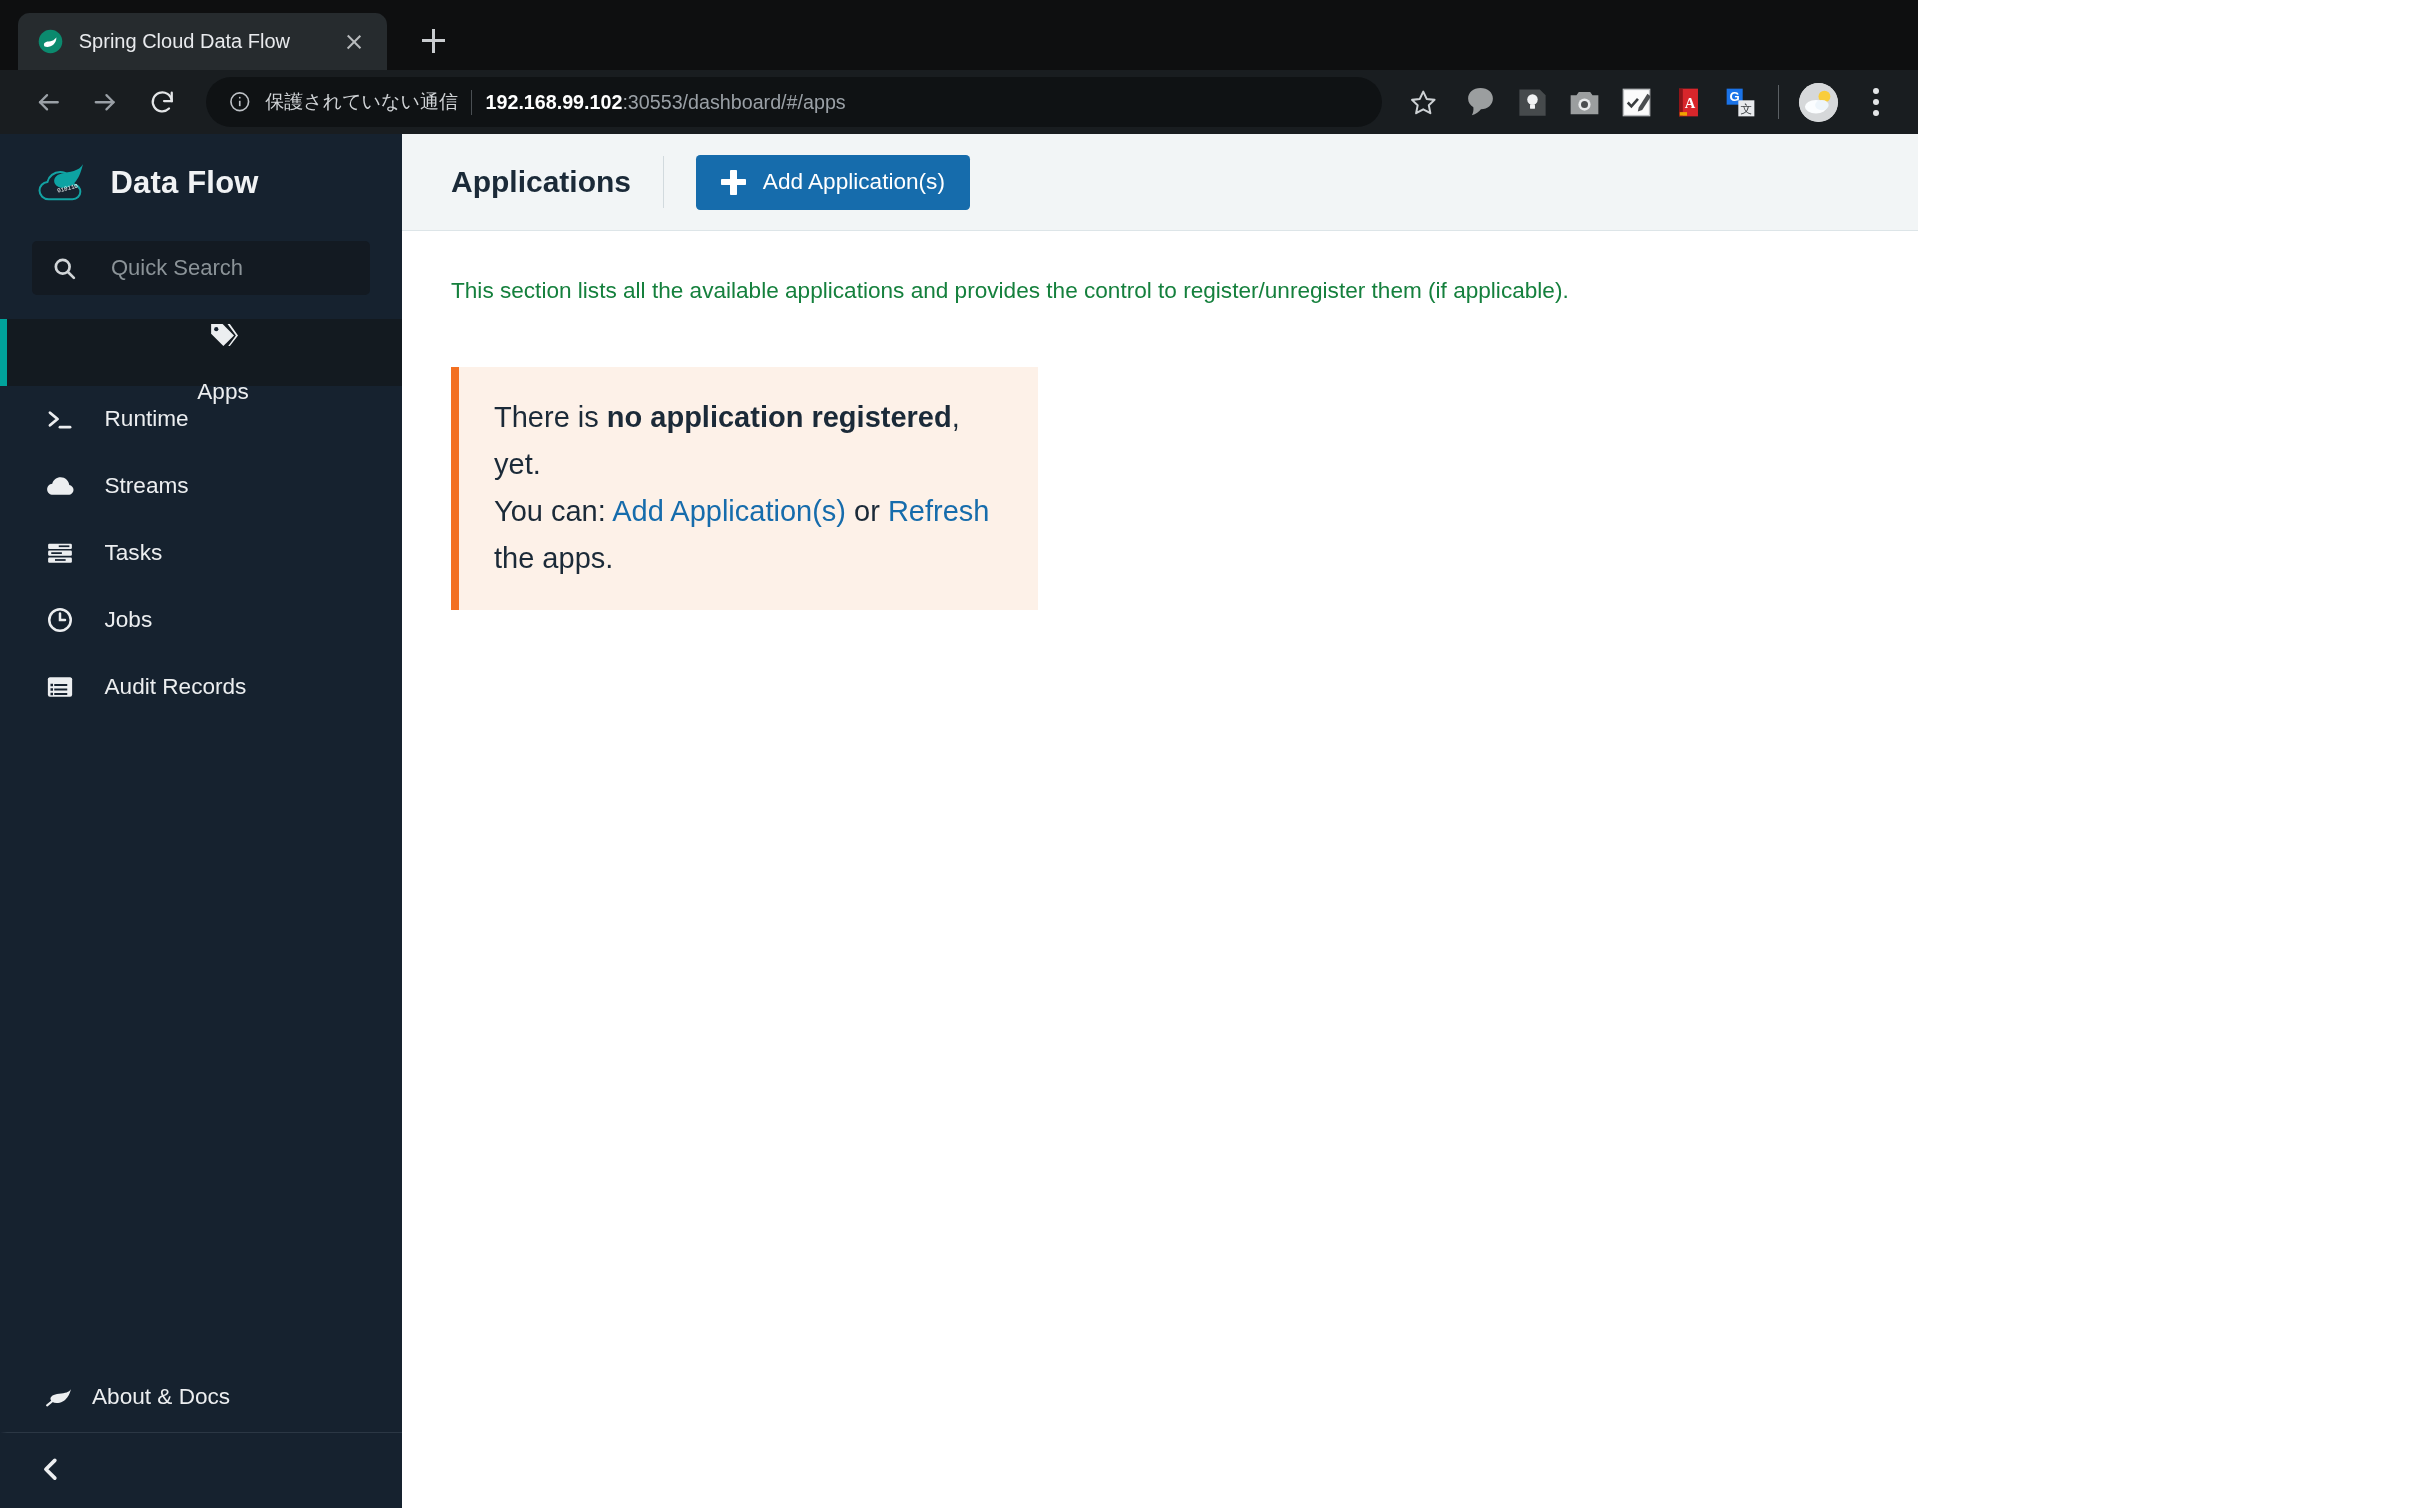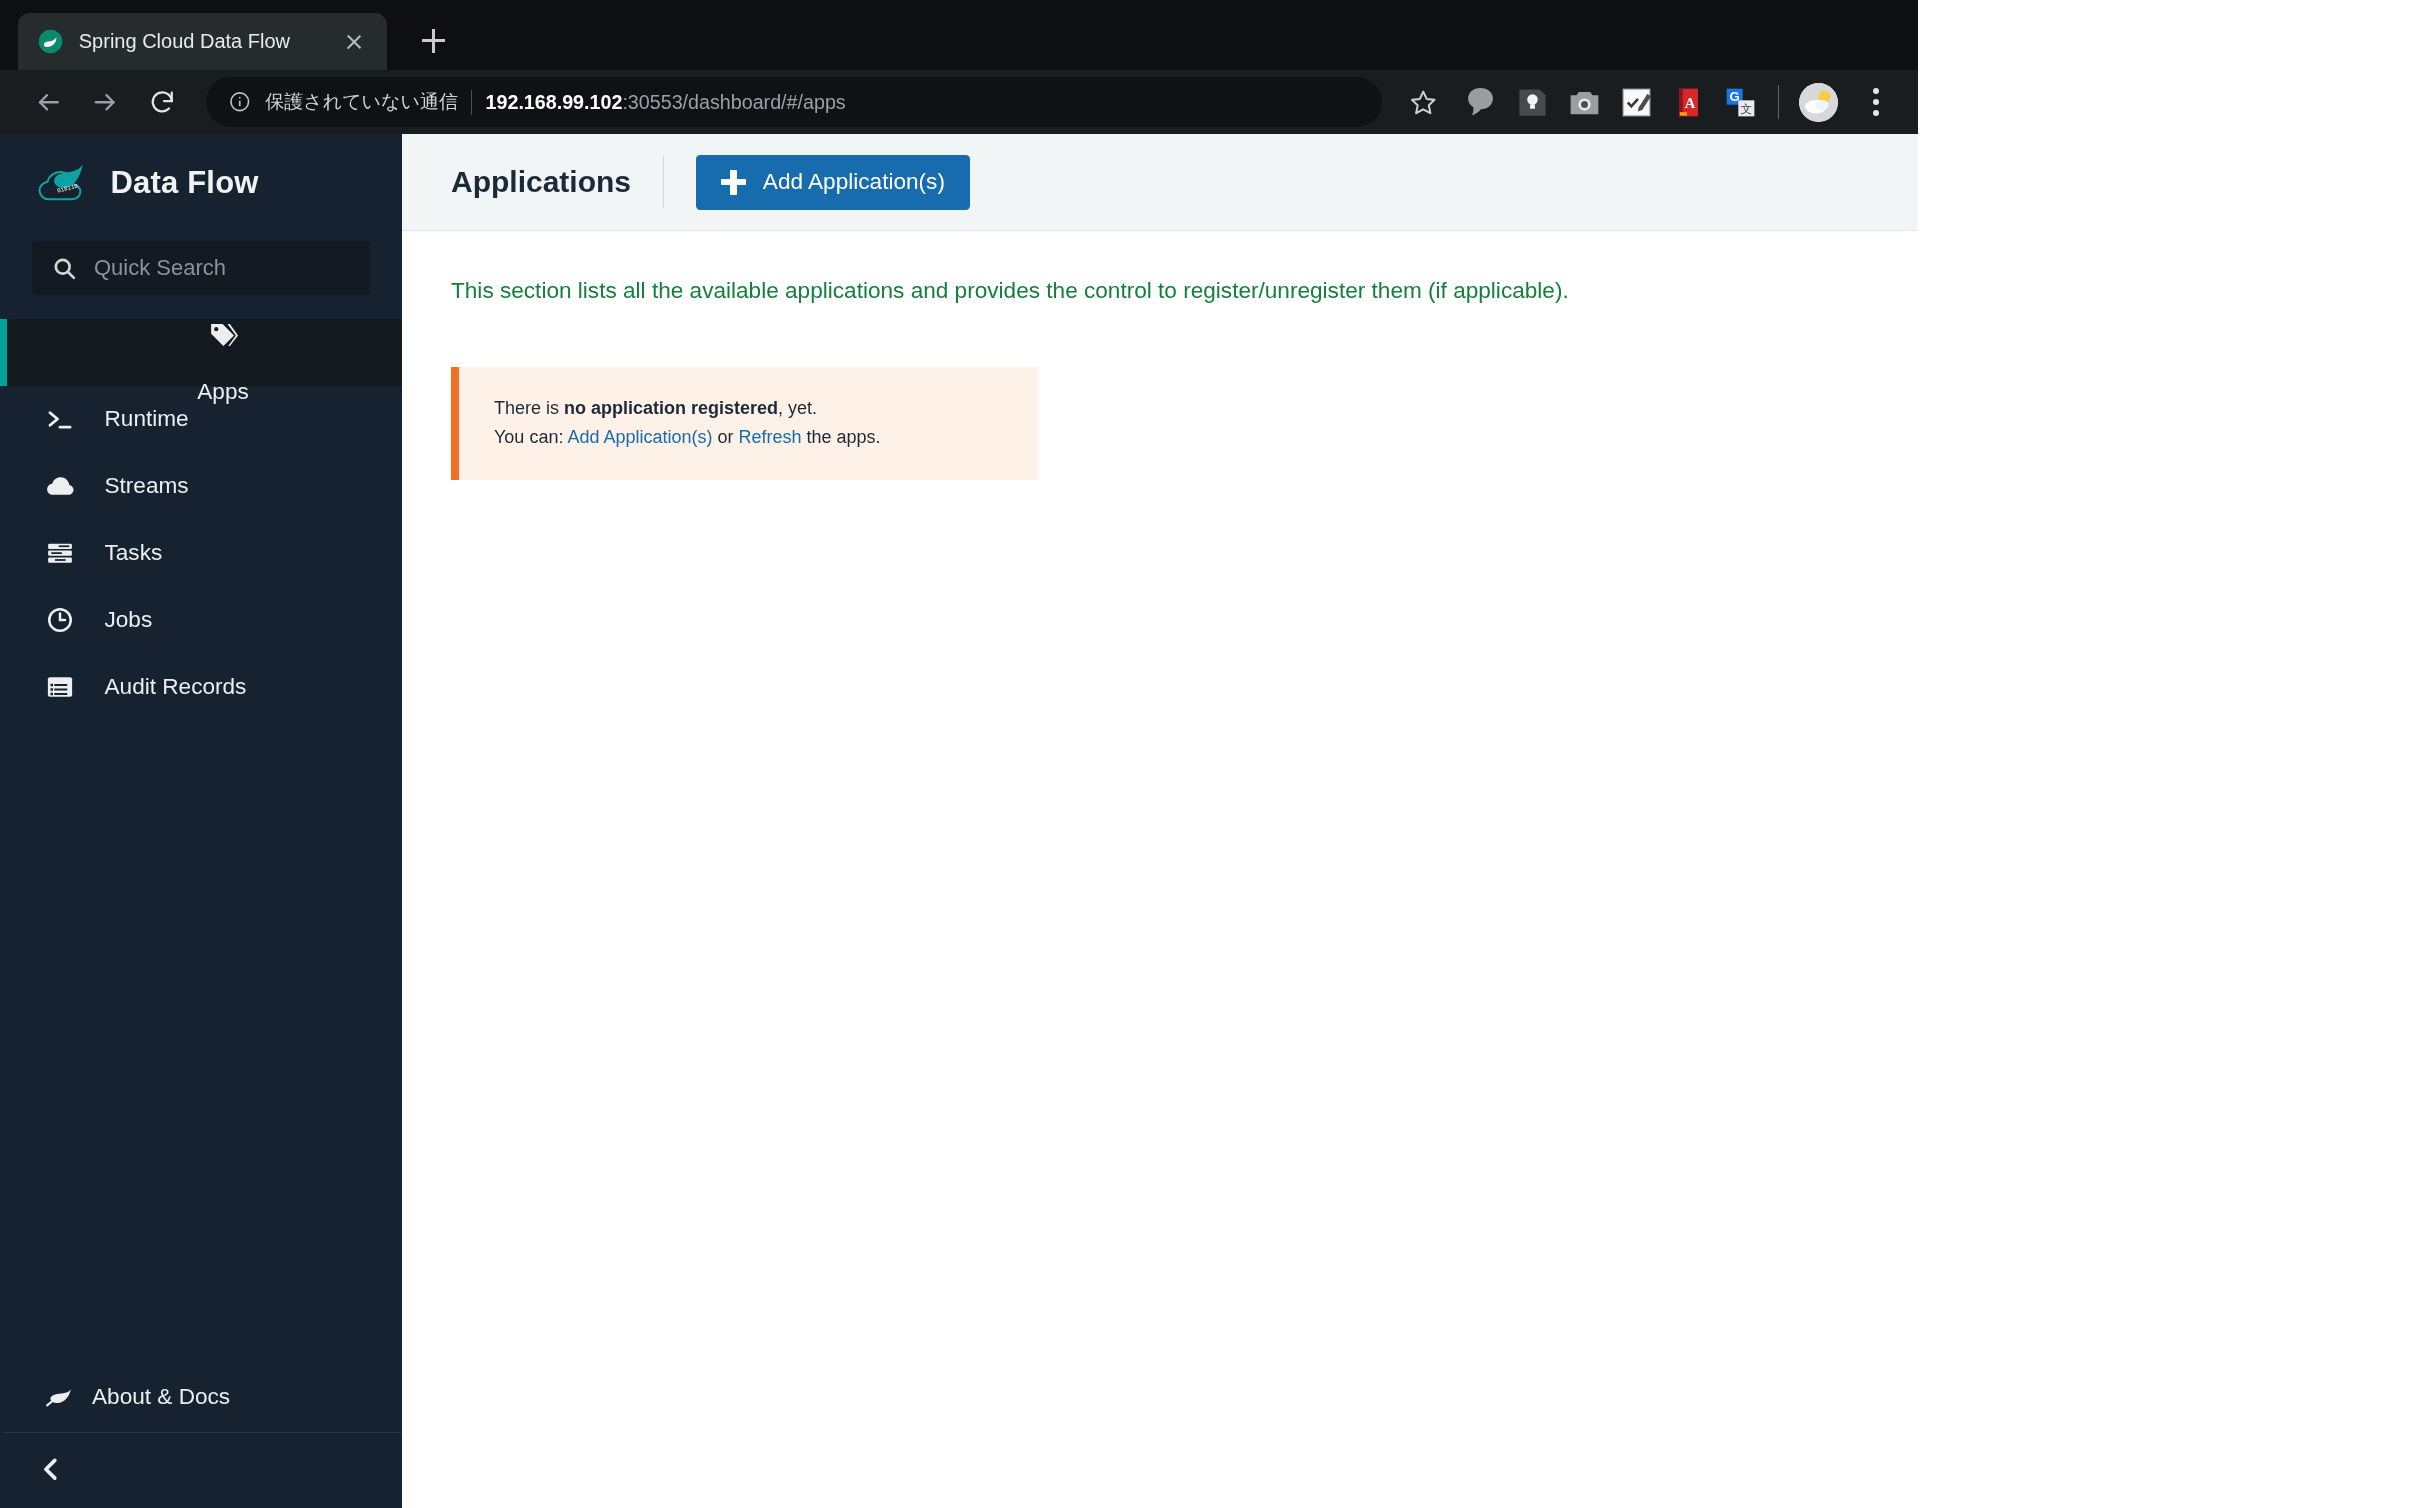--- a/index.html
+++ b/index.html
@@ -93,21 +93,21 @@
     width: 402px; background: #16222f; flex: none;
     display: flex; flex-direction: column;
   }
   .brand { height: 97px; display: flex; align-items: center; padding-left: 37px; gap: 18.4px; flex: none; }
   .brand-logo { width: 55px; height: 47px; flex: none; }
   .brand-name { color: #f0f2f4; font-size: 31px; font-weight: bold; letter-spacing: 0.2px; }
 
   .search-wrap { padding: 0 32px; margin-top: 10px; flex: none; }
   .search-box {
     height: 54px; background: #131a22; border-radius: 5px;
-    display: flex; align-items: center; padding: 0 20px; gap: 17px;
+    display: flex; align-items: center; padding: 0 20px; gap: 34px;
   }
   .search-ic { width: 25px; height: 25px; flex: none; }
   .search-box input {
     flex: 1; background: transparent; border: none; outline: none;
     color: #d7dadd; font-size: 22px; font-family: inherit; min-width: 0;
   }
   .search-box input::placeholder { color: #8b9398; }
 
   .nav { margin-top: 23.5px; flex: none; }
   .nav-item {
@@ -151,21 +151,21 @@
   .plus-ic::after  { left: 9.2px; top: 0; width: 6.7px; height: 25px; }
 
   .content { padding: 44px 49px 0 49px; }
   .desc { font-size: 22.6px; color: #15803d; line-height: 1.4; }
 
   .alert {
     margin-top: 60px; width: 587px;
     background: #fdf1e8; border-left: 8.4px solid #f37021;
     padding: 27px 30px 28.5px 35px;
   }
-  .alert-line { font-size: 18px; color: #1b2a38; line-height: 1.62; }
+  .alert-line { font-size: 29px; color: #1b2a38; line-height: 1.62; }
   .alert-line b { font-weight: bold; }
   .alert-link { color: #166cac; cursor: pointer; }
 </style>
 </head>
 <body>
 
 <div class="browser">
 
   <div class="tabstrip">
     <div class="tab">

